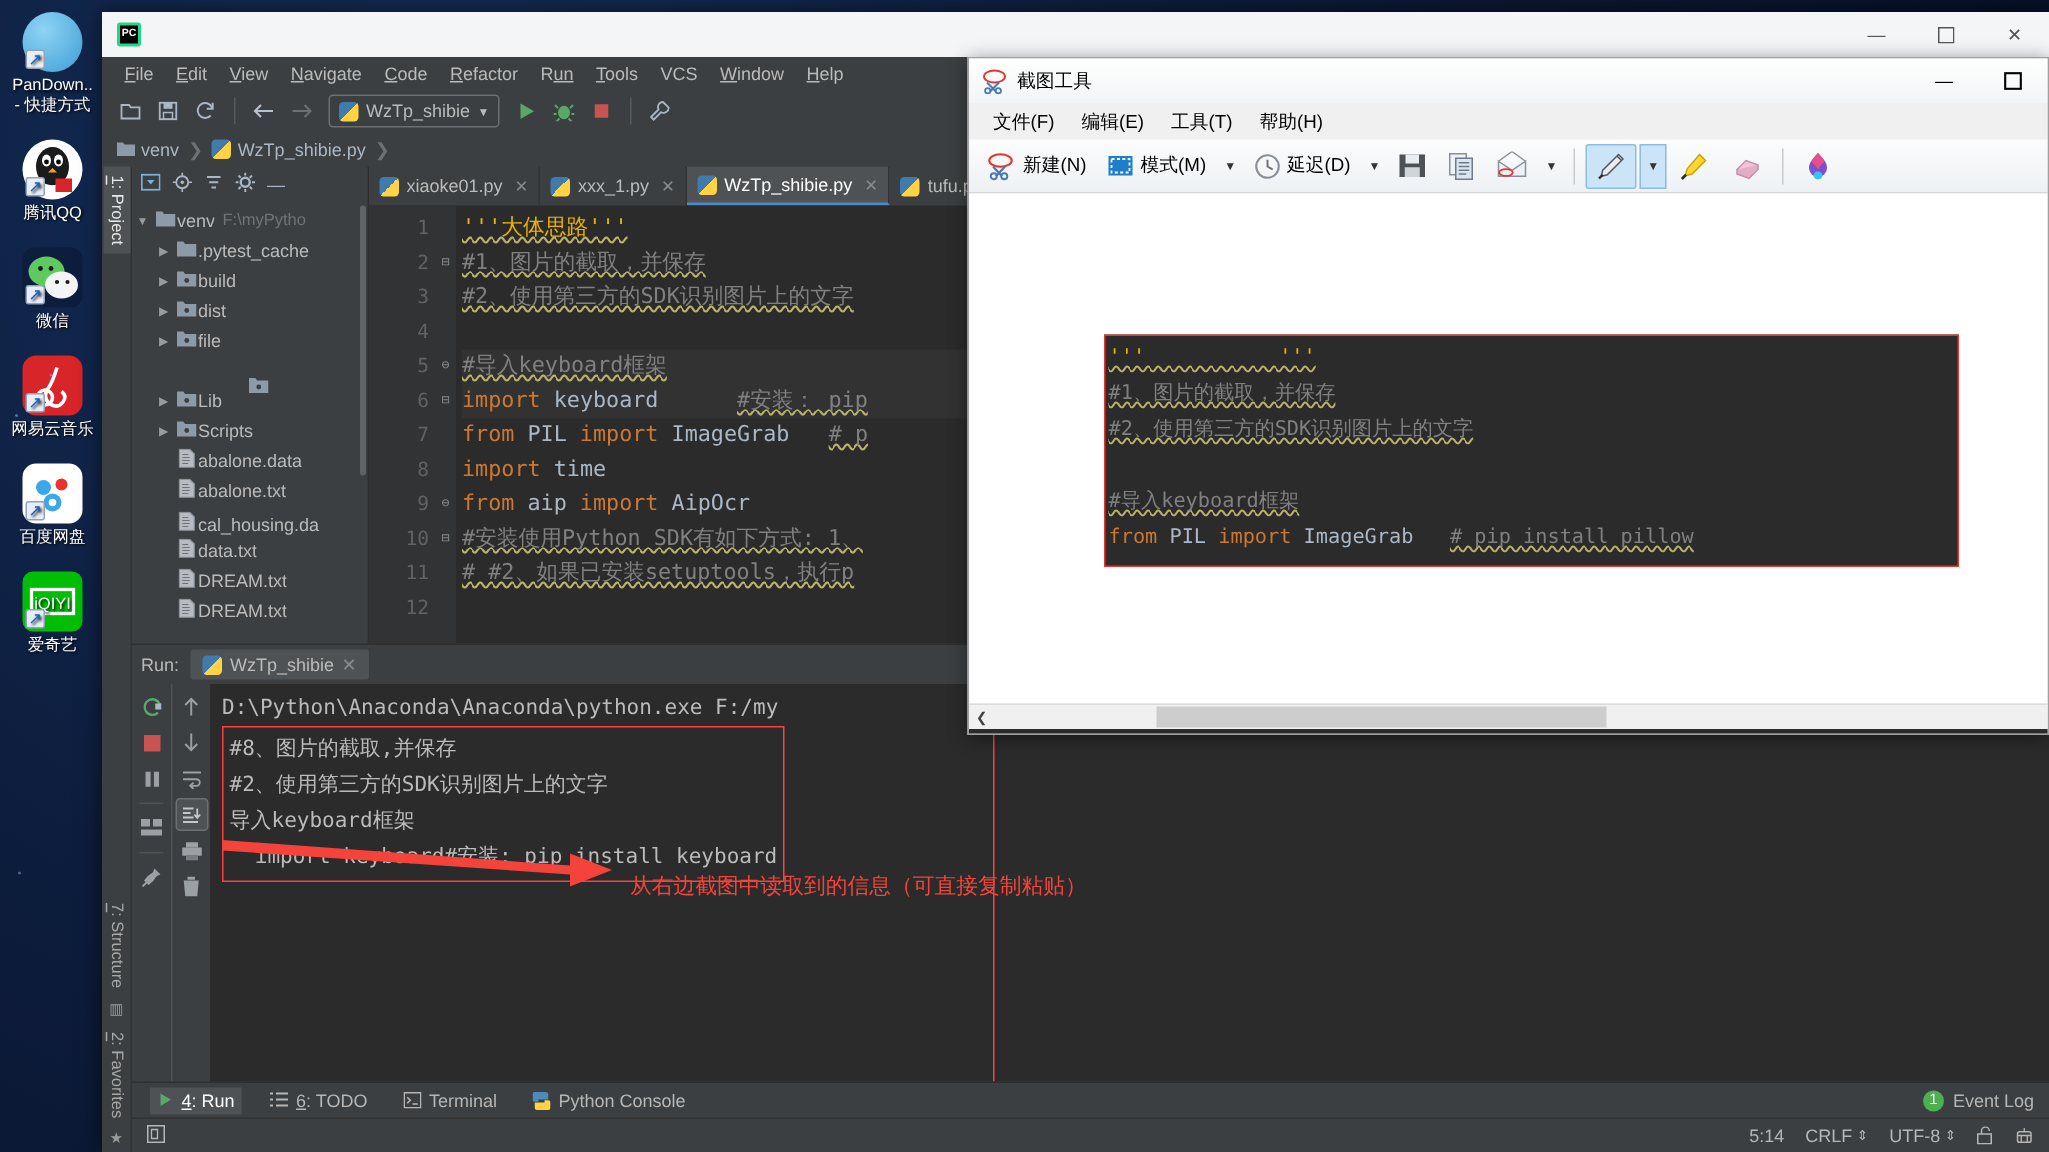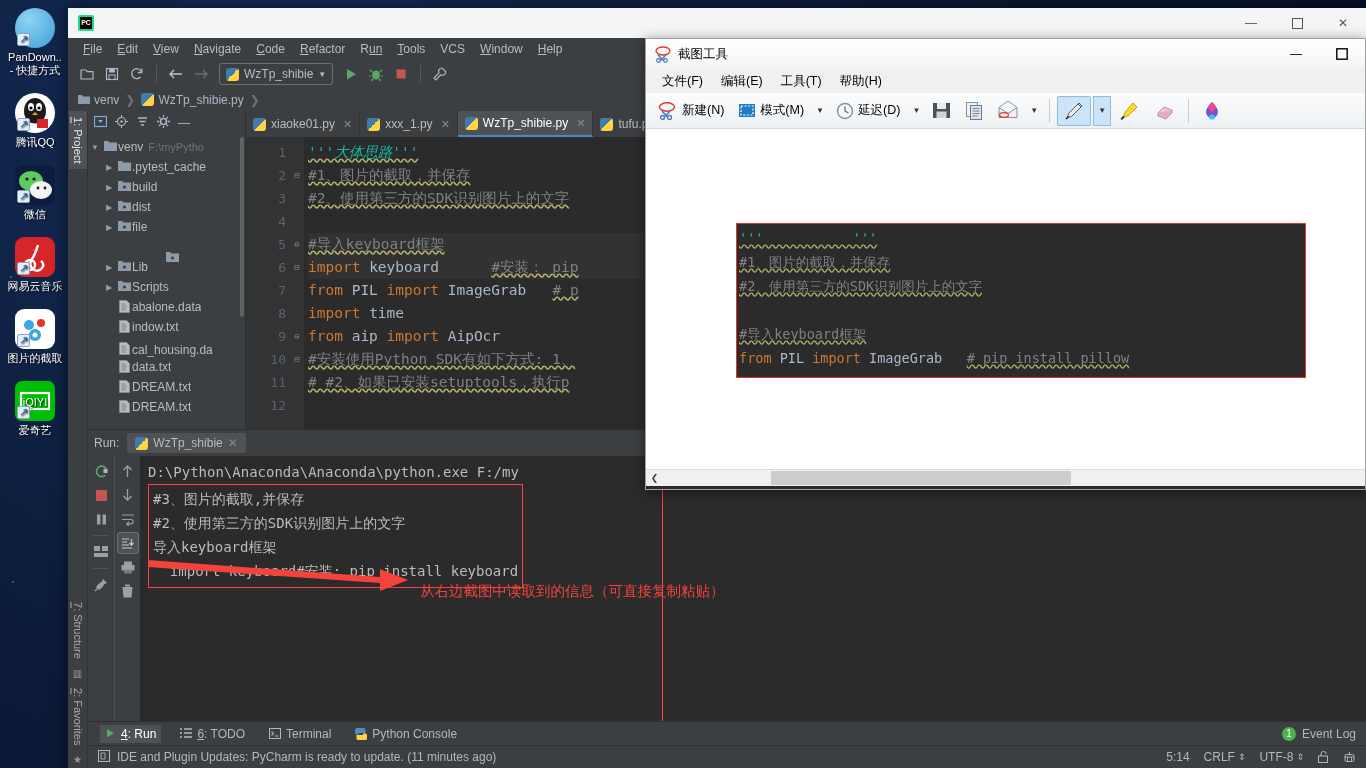--- a/index.html
+++ b/index.html
@@ -178,21 +178,21 @@
   .gutter div { height: 23px; line-height: 23px; }
   .fold-col { width: 14px; flex: 0 0 14px; background: #313335; padding-top: 4px; }
   .fold-col div { height: 23px; line-height: 23px; text-align: center; font-size: 9px; color: #8a8a8a; }
   .code-lines {
     flex: 1 1 auto; padding: 4px 0 0 4px; font-size: 14.5px;
     line-height: 23px; white-space: pre; overflow: hidden;
     font-family: "DejaVu Sans Mono", monospace;
   }
   .code-lines > div { height: 23px; }
   .cm { color: #808080; }
-  .cm-doc { color: #14b8a6; font-style: italic; }
+  .cm-doc { color: #eab308; }
   .kw { color: #cc7832; }
   .id { color: #a9b7c6; }
   .wavy { text-decoration: underline wavy #b9b36a; text-decoration-skip-ink: none; }
   .hl-line { background: #323232; }
 
   
   .run-panel {
     height: 292px; flex: 0 0 292px; background: #3c3f41;
     display: flex; flex-direction: column; border-top: 1px solid #2f2f2f;
   }
@@ -380,21 +380,21 @@
     <div class="desk-icon">
       <span class="desk-glyph g-baidu">
         <svg width="40" height="40" viewBox="0 0 40 40">
             <circle cx="14" cy="16" r="5" fill="#3ba7e8"></circle>
             <circle cx="26" cy="14" r="4" fill="#e8352c"></circle>
             <circle cx="20" cy="26" r="6" fill="#3ba7e8"></circle>
             <circle cx="20" cy="26" r="2.5" fill="#fff"></circle>
           </svg>
         <span class="shortcut-arrow">↗</span>
       </span>
-      <span class="desk-label">图片的截取</span>
+      <span class="desk-label">百度网盘</span>
     </div>
 
     <div class="desk-icon">
       <span class="desk-glyph g-iqiyi">
         <svg width="40" height="40" viewBox="0 0 40 40">
             <rect x="6" y="12" width="28" height="16" fill="none" stroke="#fff" stroke-width="2.2"></rect>
             <text x="20" y="25" font-size="11" fill="#fff" text-anchor="middle" font-family="Liberation Sans">iQIYI</text>
           </svg>
         <span class="shortcut-arrow">↗</span>
       </span>
@@ -701,21 +701,21 @@
                       <path d="M2.5 4h4M2.5 6h5M2.5 8h5M2.5 10h4" stroke="#6f7377" stroke-width="0.8"></path>
                     </svg></span>
                   <span class="tw-label">abalone.data</span>
                 </div>
                 <div class="tree-row" style="padding-left: 14px;">
                   <span class="tw-arrow"></span>
                   <span class="tw-icon"><svg width="11" height="13" viewBox="0 0 11 13">
                       <path d="M0.5 0.5h7L10.5 3.5V12.5H0.5z" fill="#b6bcc2" stroke="#8a9099" stroke-width="0.8"></path>
                       <path d="M2.5 4h4M2.5 6h5M2.5 8h5M2.5 10h4" stroke="#6f7377" stroke-width="0.8"></path>
                     </svg></span>
-                  <span class="tw-label">indow.txt</span>
+                  <span class="tw-label">abalone.txt</span>
                 </div>
                 <div class="tree-row" style="padding-left: 14px; align-items: flex-end;">
                   <span class="tw-arrow"></span>
                   <span class="tw-icon"><svg width="11" height="13" viewBox="0 0 11 13">
                       <path d="M0.5 0.5h7L10.5 3.5V12.5H0.5z" fill="#b6bcc2" stroke="#8a9099" stroke-width="0.8"></path>
                       <path d="M2.5 4h4M2.5 6h5M2.5 8h5M2.5 10h4" stroke="#6f7377" stroke-width="0.8"></path>
                     </svg></span>
                   <span class="tw-label">cal_housing.da</span>
                 </div>
                 <div class="tree-row" style="padding-left: 14px;">
@@ -882,21 +882,21 @@
               <svg width="13" height="14" viewBox="0 0 13 14">
                   <path d="M1.5 3h10l-1 10.5h-8z" fill="#9aa0a4"></path>
                   <rect x="4" y="0.5" width="5" height="2" fill="#9aa0a4"></rect>
                 </svg>
             </span>
           </div>
 
           <div class="console">
             <div class="console-line">D:\Python\Anaconda\Anaconda\python.exe F:/my</div>
             <div class="out-box">
-              <div class="console-line">#3、图片的截取,并保存</div>
+              <div class="console-line">#8、图片的截取,并保存</div>
               <div class="console-line">#2、使用第三方的SDK识别图片上的文字</div>
               <div class="console-line">导入keyboard框架</div>
               <div class="console-line">  import keyboard#安装: pip install keyboard</div>
             </div>
             <div class="console-vdivider"></div>
             <svg id="arrow-svg" width="760" height="290">
               <path d="M8 104 L240 121 L240 113 L268 124 L240 135 L240 127 L8 111 Z" fill="#f4433a"></path>
             </svg>
             <div class="annot" style="left:280px; top:106px; position:absolute;">从右边截图中读取到的信息（可直接复制粘贴）</div>
           </div>
@@ -937,21 +937,20 @@
         </span>
       </div>
 
       <div class="status-bar">
         <span style="margin-right:7px">
           <svg width="12" height="12" viewBox="0 0 12 12">
               <rect x="0.5" y="0.5" width="11" height="11" fill="none" stroke="#b6b6b6"></rect>
               <path d="M3 3h4v6H3z" fill="none" stroke="#b6b6b6" stroke-width="0.9"></path>
             </svg>
         </span>
-        <span>IDE and Plugin Updates: PyCharm is ready to update. (11 minutes ago)</span>
         <span class="sb-right">
           <span class="sb-item">5:14</span>
           <span class="sb-item">
             <span>CRLF</span>
               <span style="font-size:9px">⇕</span>
           </span>
           <span class="sb-item">
             <span>UTF-8</span>
               <span style="font-size:9px">⇕</span>
           </span>

